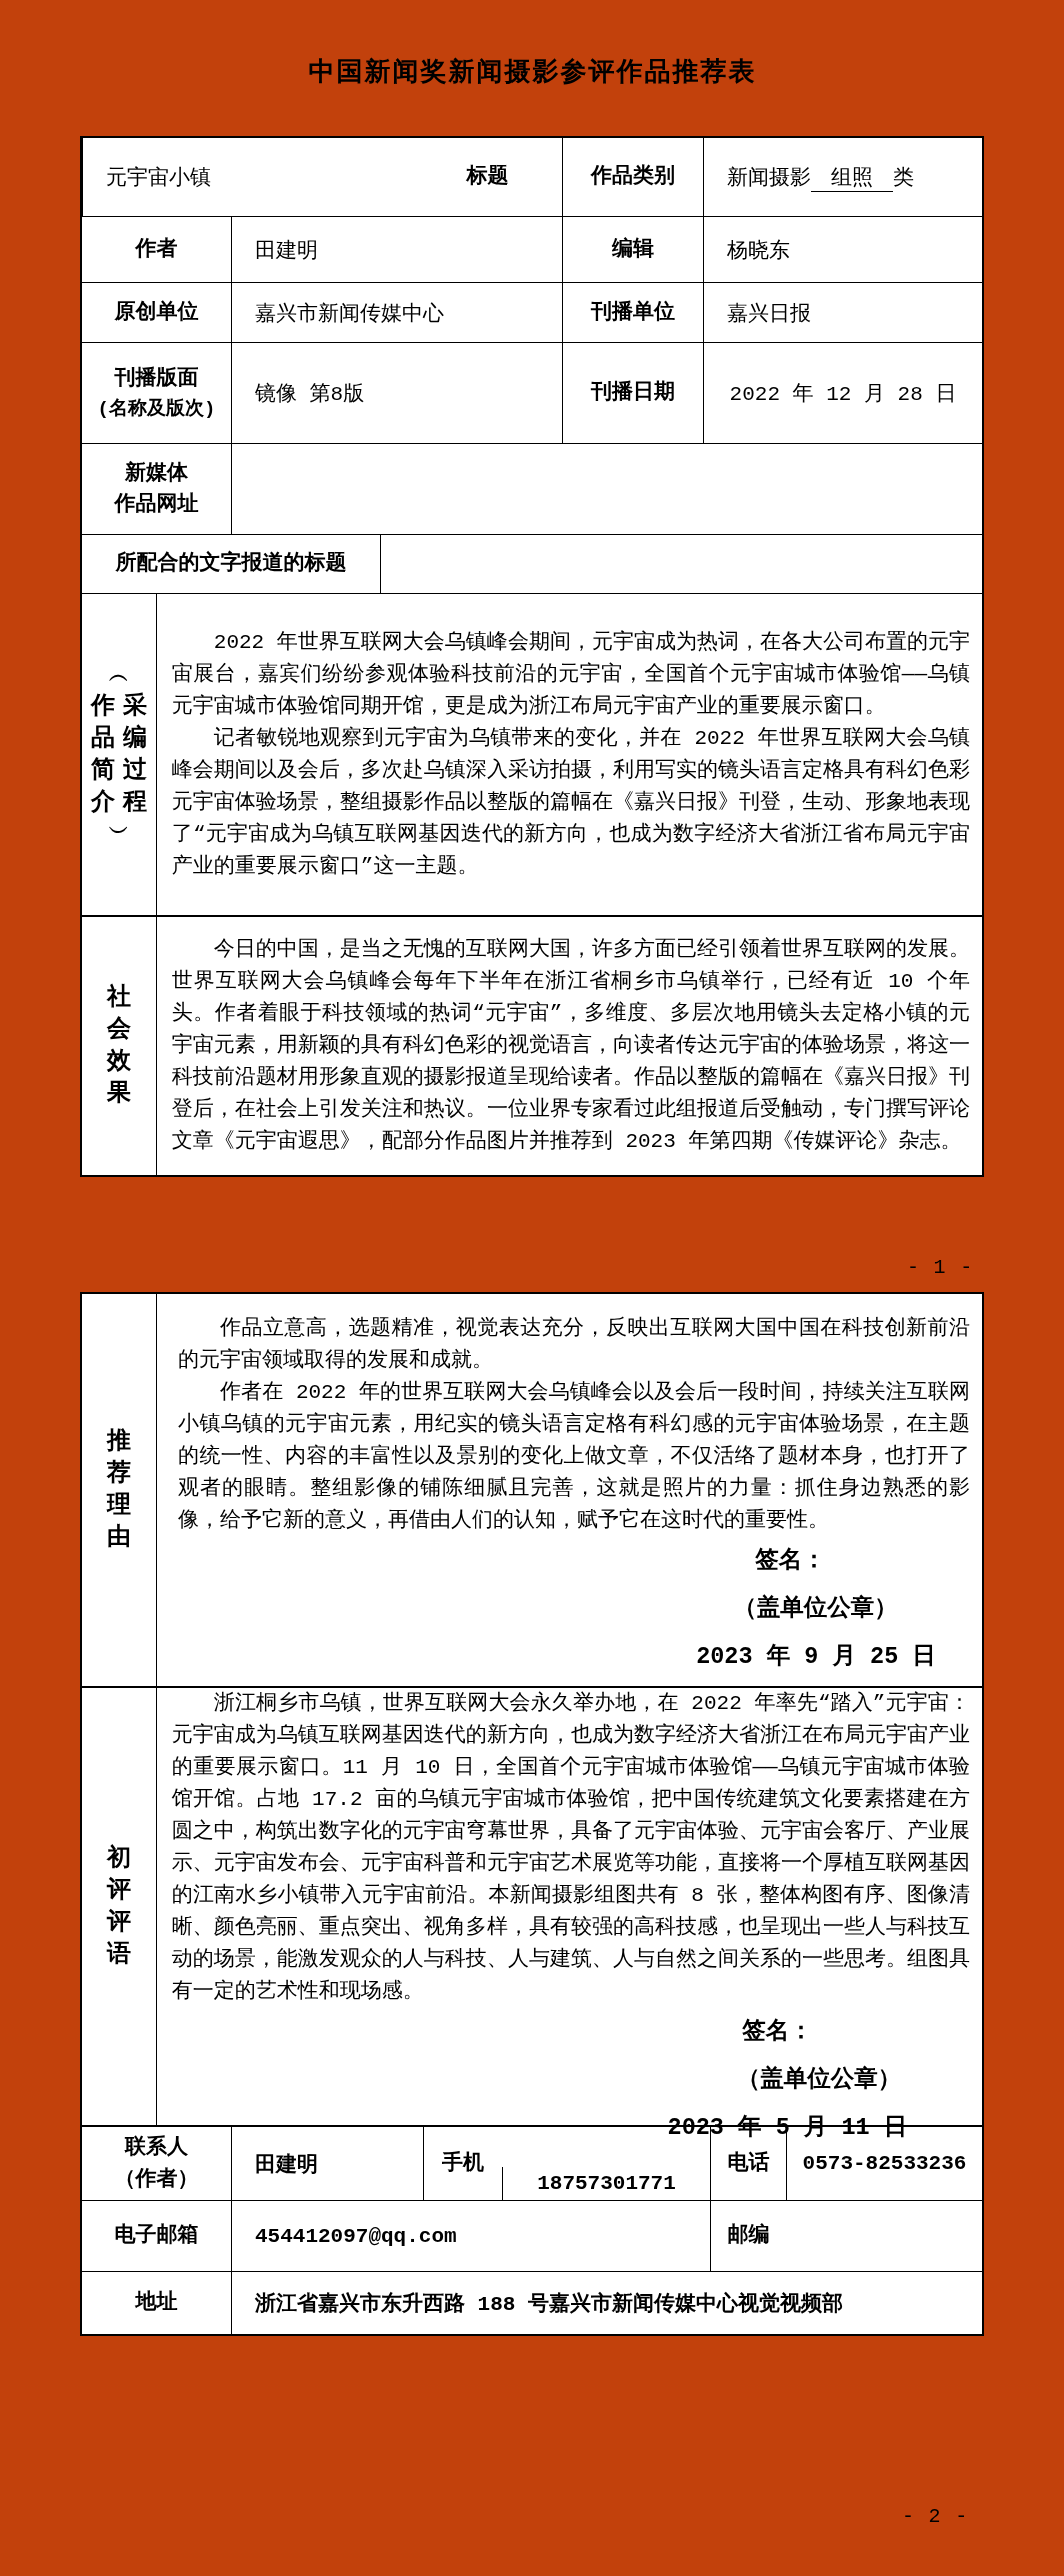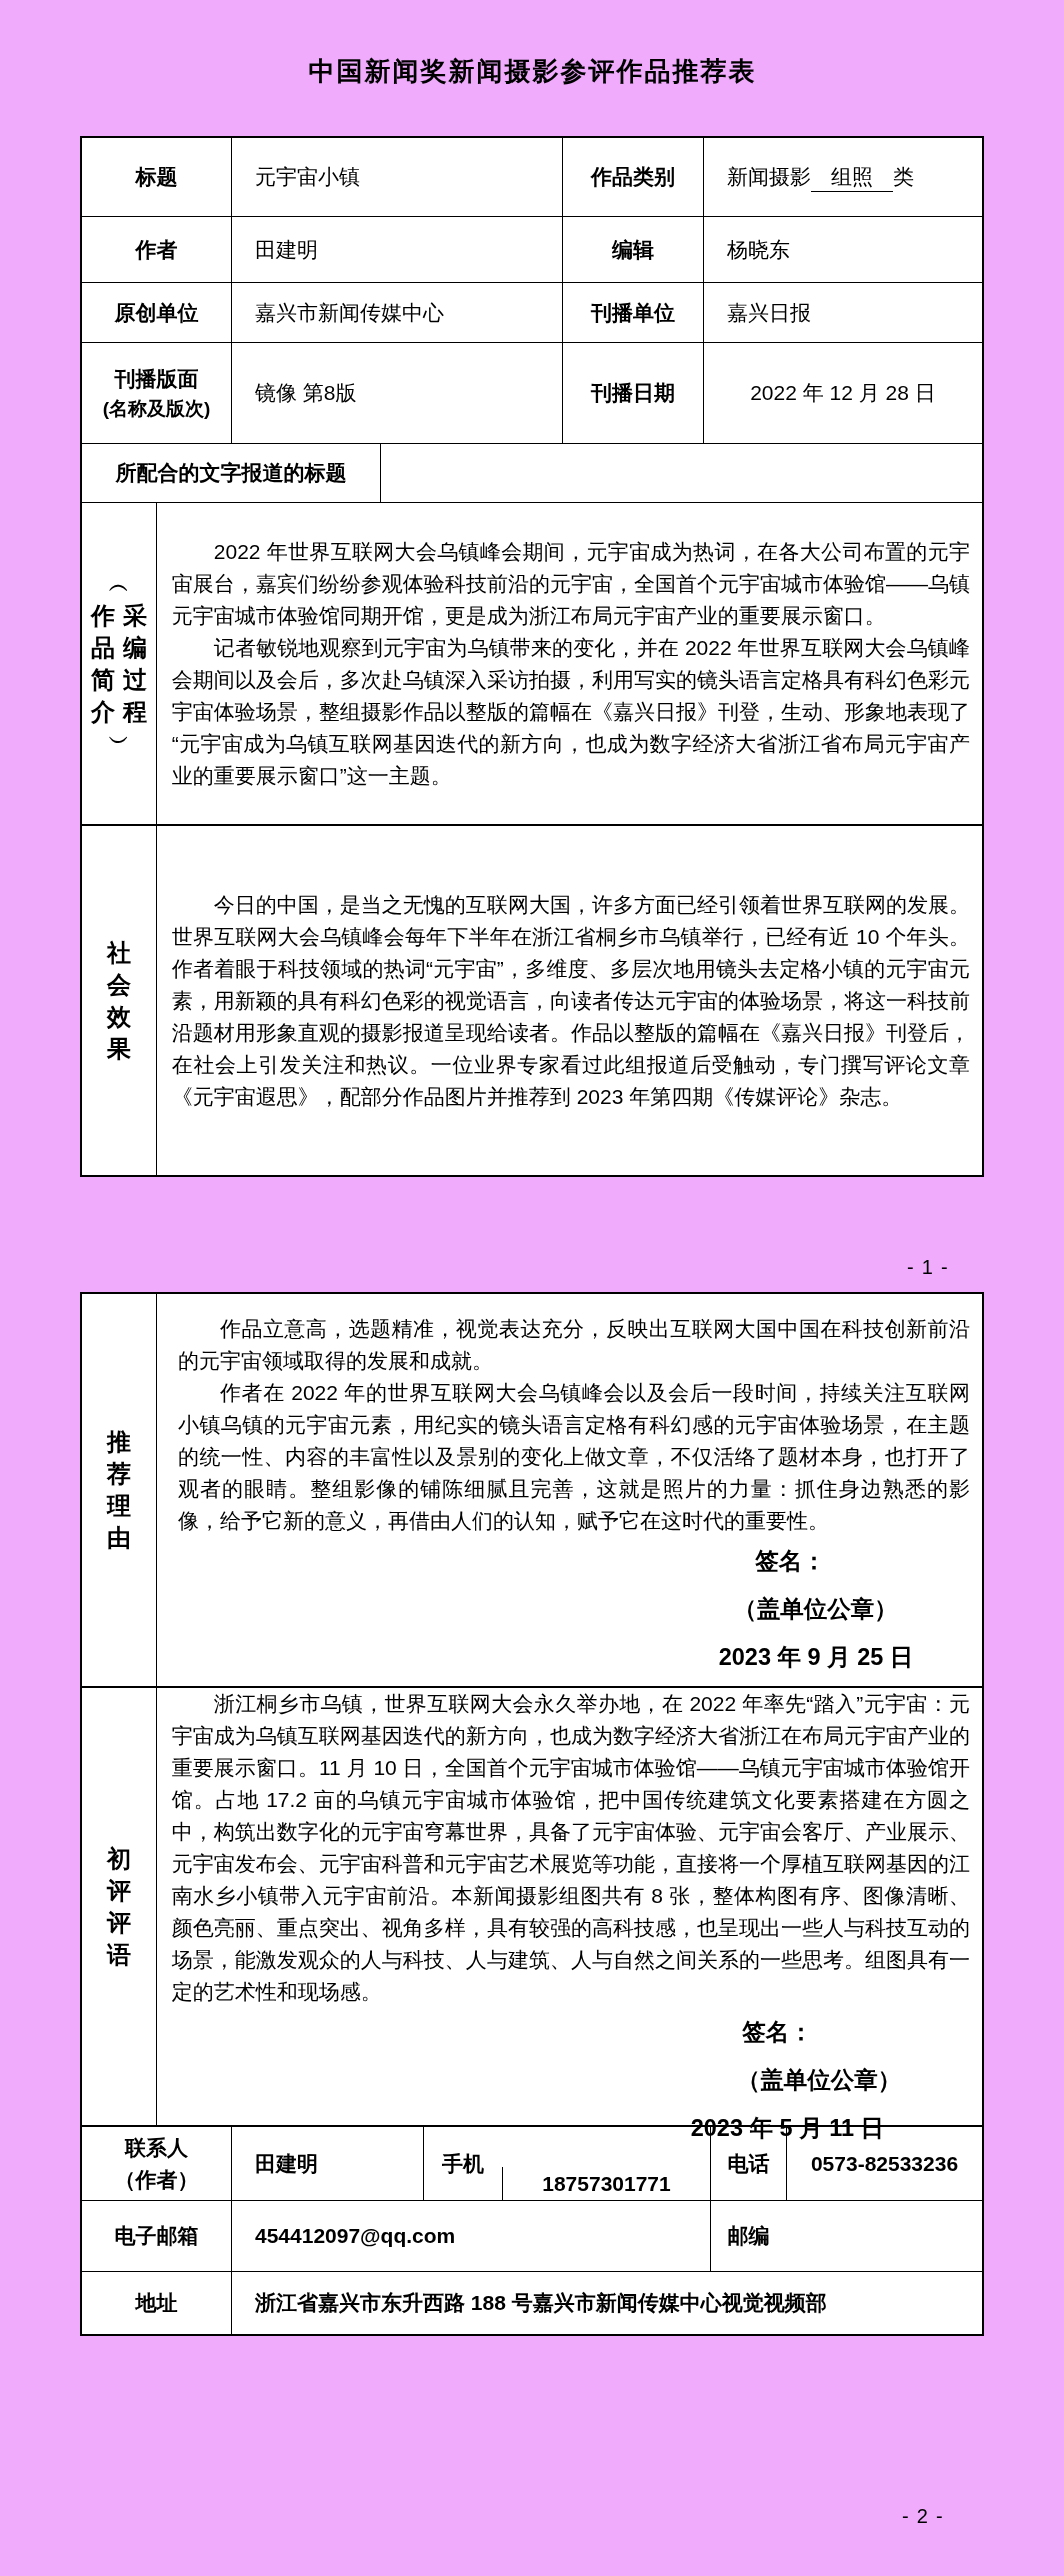--- a/index.html
+++ b/index.html
@@ -1,18 +1,18 @@
 <!DOCTYPE html>
 <html lang="zh" style="font-size:10.7px"><head>
 <meta charset="utf-8">
 <style>
   html,body{margin:0;padding:0;background:#ffffff;}
   .page{
-    position:relative; width:1065px; height:2576px; background:#f0abfc; overflow:hidden;
-    font-family:Liberation Sans, sans-serif; color:#000;
+    position:relative; width:1065px; height:2576px; background:#c2410c; overflow:hidden;
+    font-family:Liberation Mono, monospace; color:#000;
   }
   .doc-title{
     position:absolute; top:54px; left:0; width:100%; text-align:center;
     font-size:26px; font-weight:700; letter-spacing:2px;
   }
   .pgmark{position:absolute; font-size:20px; letter-spacing:1.3px;}
   .pgmark1{left:907px; top:1256px;}
   .pgmark2{left:902px; top:2505px;}
 
   .tbl{
@@ -71,25 +71,25 @@
 </head>
 <body>
 
 <div class="page">
 
   <div class="doc-title">中国新闻奖新闻摄影参评作品推荐表</div>
 
   <div class="tbl tbl1">
 
     <div class="row first" style="height:78px">
+      <div class="cell val w-val1">
+        <span>元宇宙小镇</span>
+      </div>
       <div class="cell cfirst lab w-lab1">
         <div>标题</div>
-      </div>
-      <div class="cell val w-val1">
-        <span>元宇宙小镇</span>
       </div>
       <div class="cell lab w-lab2">
         <div>作品类别</div>
       </div>
       <div class="cell val w-rest">
         <span>新闻摄影</span>
           <span class="cat-ul">组照</span>
           <span>类</span>
       </div>
     </div>
@@ -133,20 +133,29 @@
         <span>镜像 第8版</span>
       </div>
       <div class="cell lab w-lab2">
         <div>刊播日期</div>
       </div>
       <div class="cell val center w-rest">
         <span>2022 年 12 月 28 日</span>
       </div>
     </div>
 
+    <div class="row" style="height:91px">
+      <div class="cell cfirst lab w-lab1">
+        <div>新媒体</div>
+        <div>作品网址</div>
+      </div>
+      <div class="cell val w-rest">
+        <span></span>
+      </div>
+    </div>
 
     <div class="row" style="height:59px">
       <div class="cell cfirst lab w-wide">
         <div>所配合的文字报道的标题</div>
       </div>
       <div class="cell val w-rest">
         <span></span>
       </div>
     </div>
 

